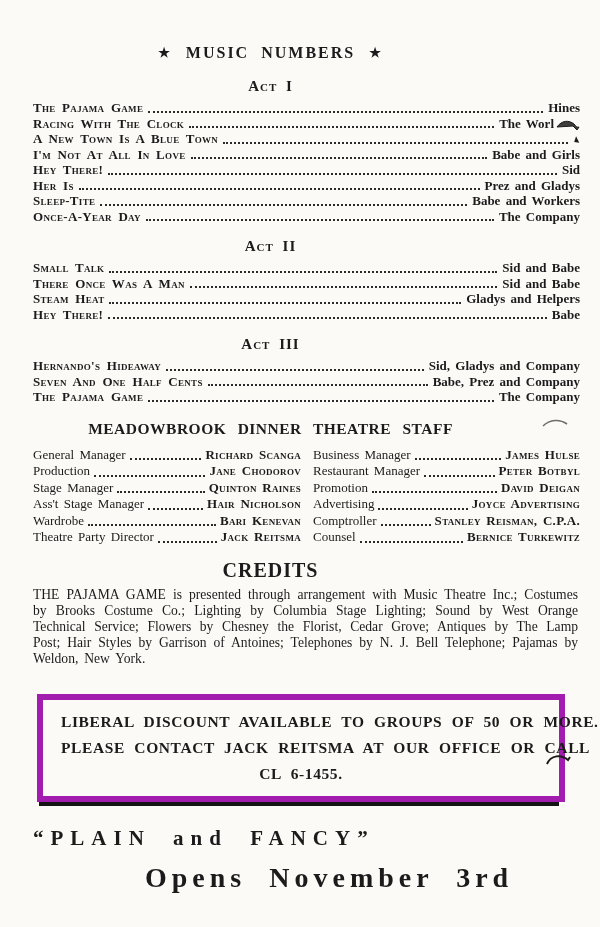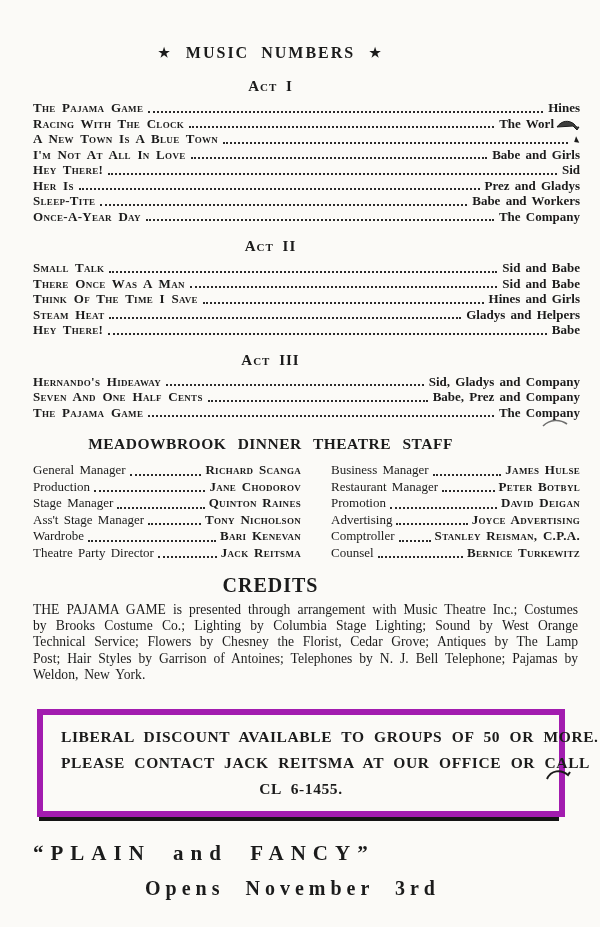--- a/index.html
+++ b/index.html
@@ -49,21 +49,21 @@
     width:0;height:0;margin:0 0 4px 2px;
     border-left:5px solid #1b1b1b;border-top:5px solid transparent;border-bottom:1px solid transparent;
     transform:rotate(18deg);
   }
 
   .staff-heading{
     font-weight:700;font-size:15.5px;letter-spacing:.5px;word-spacing:7px;
     margin:15px 0 9px 0;white-space:nowrap;
   }
   .staff-grid{
-    display:grid;grid-template-columns:268px 1fr;column-gap:30px;
+    display:grid;grid-template-columns:268px 1fr;column-gap:12px;
   }
   .staff-row{
     display:flex;align-items:flex-end;
     font-size:13px;line-height:16.5px;
   }
   .staff-role{white-space:nowrap;word-spacing:2px;}
   .staff-name{white-space:nowrap;font-variant:small-caps;font-weight:700;letter-spacing:.3px;word-spacing:2px;}
   .staff-row .leader{margin:0 4px 3px 4px;border-bottom-width:2px;}
 
   .credits-heading{
@@ -92,21 +92,21 @@
   .box-line.justified{display:block;}
   .box-line.centered{text-align:center;text-align-last:center;display:block;}
   .box-curl{position:absolute;right:-12px;top:52px;}
 
   .footer{margin-top:24px;}
   .show-title{
     font-weight:700;font-size:21px;letter-spacing:7px;word-spacing:10px;
     white-space:nowrap;
   }
   .opens-line{
-    font-weight:700;font-size:20px;letter-spacing:5px;word-spacing:11px;
+    font-weight:700;font-size:28px;letter-spacing:5px;word-spacing:11px;
     margin:11px 0 0 112px;white-space:nowrap;
   }
   .reserve-line{
     font-weight:700;font-size:25px;letter-spacing:1.5px;word-spacing:8px;
     margin:7px 0 0 148px;white-space:nowrap;
   }
 
   .staff-curl{position:absolute;right:32px;top:418px;opacity:.8;}
 </style>
 </head>
@@ -172,25 +172,20 @@
       <span class="song-title">Small Talk</span>
       <span class="leader"></span>
       <span class="performer">Sid and Babe</span>
     </div>
     <div class="song-row">
       <span class="song-title">There Once Was A Man</span>
       <span class="leader"></span>
       <span class="performer">Sid and Babe</span>
     </div>
     <div class="song-row">
-      <span class="song-title">Think Of The Time I Save</span>
-      <span class="leader"></span>
-      <span class="performer">Hines and Girls</span>
-    </div>
-    <div class="song-row">
       <span class="song-title">Steam Heat</span>
       <span class="leader"></span>
       <span class="performer">Gladys and Helpers</span>
     </div>
     <div class="song-row">
       <span class="song-title">Hey There!</span>
       <span class="leader"></span>
       <span class="performer">Babe</span>
     </div>
   </div>
@@ -232,21 +227,21 @@
         <span class="staff-name">Jane Chodorov</span>
       </div>
       <div class="staff-row">
         <span class="staff-role">Stage Manager</span>
         <span class="leader"></span>
         <span class="staff-name">Quinton Raines</span>
       </div>
       <div class="staff-row">
         <span class="staff-role">Ass't Stage Manager</span>
         <span class="leader"></span>
-        <span class="staff-name">Tony Nicholson</span>
+        <span class="staff-name">Hair Nicholson</span>
       </div>
       <div class="staff-row">
         <span class="staff-role">Wardrobe</span>
         <span class="leader"></span>
         <span class="staff-name">Bari Kenevan</span>
       </div>
       <div class="staff-row">
         <span class="staff-role">Theatre Party Director</span>
         <span class="leader"></span>
         <span class="staff-name">Jack Reitsma</span>

